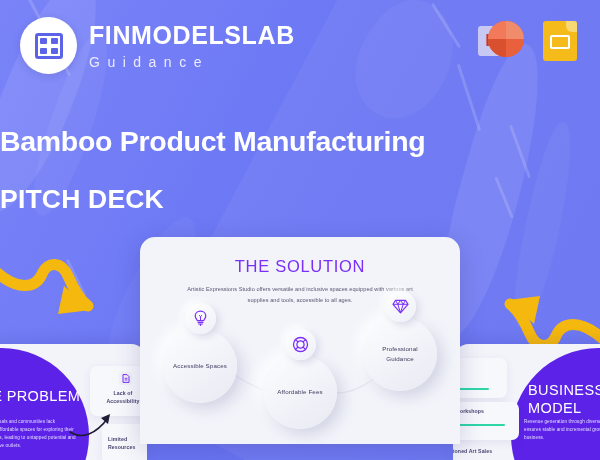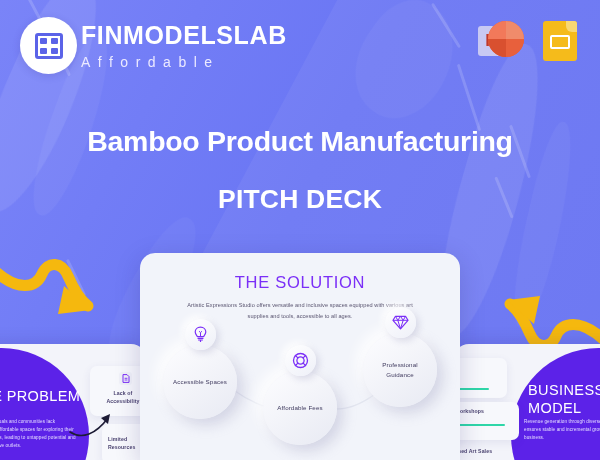--- a/index.html
+++ b/index.html
@@ -53,21 +53,21 @@
     position:absolute; inset:0; border:3px solid #5b63e8; border-radius:3px;
   }
   .logo-glyph .cell {
     position:absolute; background:#5b63e8; border-radius:1px;
   }
   .logo-glyph .c1 { left:5px;  top:5px;  width:7px; height:6px; }
   .logo-glyph .c2 { right:5px; top:5px;  width:7px; height:6px; }
   .logo-glyph .c3 { left:5px;  bottom:5px;width:7px; height:6px; }
   .logo-glyph .c4 { right:5px; bottom:5px;width:7px; height:6px; }
 
-  .brand { margin-left:4px; }
+  .brand { margin-left:12px; }
   .brand-main {
     color:#fff; font-weight:bold; font-size:25px; letter-spacing:.6px;
     line-height:1; white-space:nowrap;
   }
   .brand-sub {
     color:#eceaff; font-size:14px; letter-spacing:7.5px;
     margin-top:7px; line-height:1; white-space:nowrap; font-weight:400;
   }
 
   .app-icons { position:absolute; right:17px; top:17px; display:flex; gap:13px; }
@@ -99,21 +99,21 @@
   .gs-fold {
     position:absolute; right:0; top:0; width:11px; height:11px;
     background:#f8d873; border-radius:0 3px 0 6px;
   }
   .gs-screen {
     position:absolute; left:7px; top:14px; width:20px; height:14px;
     border:2.5px solid #fff; border-radius:2px; background:transparent;
   }
 
   
-  .title-block { position:absolute; top:126px; left:0; right:0; text-align:center; }
+  .title-block { position:absolute; top:126px; left:0; right:0; }
   .title-1 {
     color:#ffffff; font-weight:bold; font-size:28.5px; letter-spacing:-.3px;
     line-height:1.1; white-space:nowrap;
   }
   .title-2 {
     color:#ffffff; font-weight:bold; font-size:26.5px; letter-spacing:.2px;
     margin-top:28px; line-height:1.1;
   }
 
   
@@ -164,21 +164,21 @@
     position:absolute; width:13px; height:13px; background:#f0f1f8;
     border-radius:3px; display:flex; align-items:center; justify-content:center;
     z-index:4;
   }
   .accent-line {
     position:absolute; height:1.6px; background:#2fd6a8; border-radius:2px; z-index:4;
   }
 
   
   .solution-card {
-    position:absolute; left:140px; top:253px; width:320px; height:207px;
+    position:absolute; left:140px; top:237px; width:320px; height:207px;
     background:#f2f4fa; border-radius:15px 15px 0 0;
     box-shadow:0 6px 26px rgba(40,30,110,.20);
     overflow:hidden; z-index:5;
   }
   .sol-title {
     text-align:center; margin-top:20px; color:#7b2ff7;
     font-size:16.5px; letter-spacing:.7px;
   }
   .sol-sub {
     text-align:center; margin:8px auto 0; width:228px;
@@ -238,21 +238,21 @@
       <div class="logo-glyph">
         <div class="frame"></div>
         <div class="cell c1"></div>
           <div class="cell c2"></div>
         <div class="cell c3"></div>
           <div class="cell c4"></div>
       </div>
     </div>
     <div class="brand">
       <div class="brand-main">FINMODELSLAB</div>
-      <div class="brand-sub">Affordable</div>
+      <div class="brand-sub">Guidance</div>
     </div>
   </div>
 
   <div class="app-icons">
     <div class="app-ic">
       <div class="ppt-doc">
           <div class="p">P</div>
         </div>
       <div class="ppt-circle">
         <div class="q1"></div>

